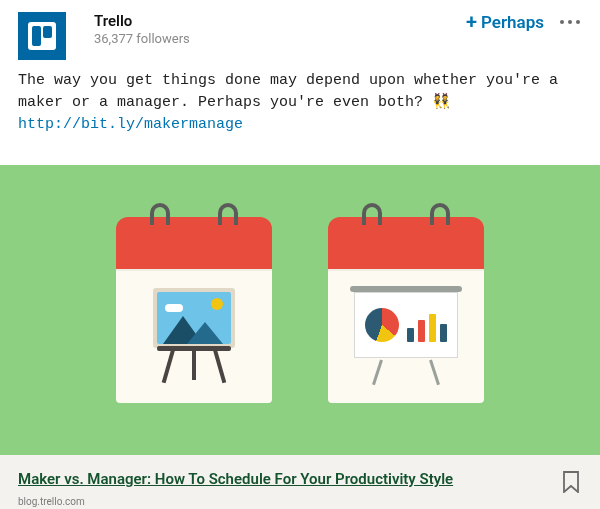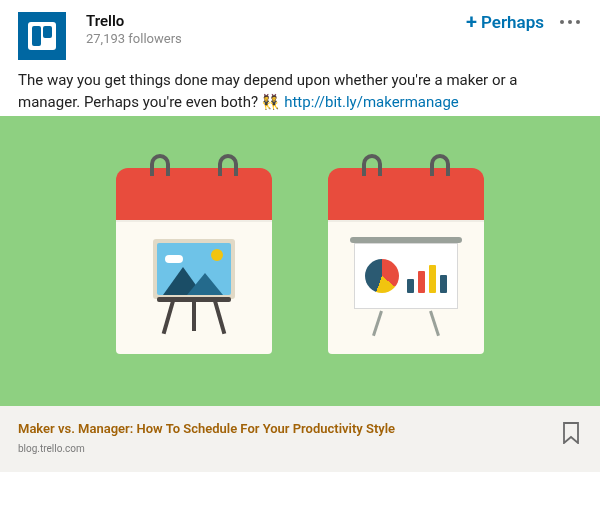--- a/index.html
+++ b/index.html
@@ -7,21 +7,21 @@
     font-family: -apple-system, BlinkMacSystemFont, "Segoe UI", Roboto, Helvetica, Arial, sans-serif;
     background: #fff;
     color: #1d1d1d;
     width: 600px;
   }
   .card { width: 600px; }
   .header {
     display: flex;
     align-items: flex-start;
     padding: 12px 18px 6px 18px;
-    gap: 20px;
+    gap: 28px;
   }
   .avatar {
     width: 48px; height: 48px;
     background: #0067a2;
     display: flex; align-items: center; justify-content: center;
     flex: 0 0 48px;
   }
   .author-block { flex: 1 1 auto; line-height: 1.25; }
   .author-name { font-weight: 600; font-size: 15px; color: #111; }
   .subline { font-size: 13px; color: #8a8a8a; }
@@ -30,24 +30,25 @@
     color: #0073b1;
     font-weight: 600;
     font-size: 17px;
     display: flex; align-items: center; gap: 4px;
     cursor: pointer;
   }
   .follow-btn .plus { font-size: 20px; line-height: 1; }
   .more { display: flex; gap: 4px; padding: 4px 2px; cursor: pointer; }
   .more span { width: 4px; height: 4px; background: #6b6b6b; border-radius: 50%; }
   .body-text {
-    padding: 4px 18px 2px 18px;
+    padding: 4px 18px 30px 18px;
     font-size: 15px;
     line-height: 1.45;
     color: #222;
+    font-family: Liberation Mono, monospace;
   }
   .body-text .emoji { font-size: 15px; }
   .body-text a { color: #0073b1; text-decoration: none; }
   .preview-image {
     width: 100%;
     height: 290px;
     background: #8ed081;
     display: flex;
     justify-content: center;
     align-items: center;
@@ -127,41 +128,41 @@
   .bleg { position:absolute; top:0; width:3px; height:26px; background:#9aa19a; }
   .bleg.l { left:30px; transform: rotate(18deg); transform-origin: top; }
   .bleg.r { right:30px; transform: rotate(-18deg); transform-origin: top; }
 
   .preview-footer {
     background: #f3f2ef;
     padding: 14px 18px 18px 18px;
     display: flex; align-items: flex-start; gap: 12px;
   }
   .pf-text { flex: 1 1 auto; }
-  .pf-title { font-size: 13px; font-weight: 600; color: #a16207; line-height:1.35; }
+  .pf-title { font-size: 15px; font-weight: 600; color: #14532d; line-height:1.35;text-decoration:underline; }
   .pf-domain { font-size: 10px; color: #7a7a7a; margin-top: 6px; }
   .bookmark { flex: 0 0 20px; cursor:pointer; padding-top: 2px; }
   .bookmark svg { width: 18px; height: 22px; stroke:#6b6b6b; fill:none; stroke-width:1.8; }
 </style>
 </head>
 <body>
 
 <div class="card">
 
   <div class="header">
     <div class="avatar">
       <svg width="28" height="28" viewBox="0 0 28 28">
         <rect x="0" y="0" width="28" height="28" rx="3" fill="#ffffff"></rect>
         <rect x="4" y="4" width="9" height="20" rx="2" fill="#0067a2"></rect>
         <rect x="15" y="4" width="9" height="12" rx="2" fill="#0067a2"></rect>
       </svg>
     </div>
     <div class="author-block">
       <div class="author-name">Trello</div>
-      <div class="subline">27,193 followers</div>
+      <div class="subline">36,377 followers</div>
     </div>
     <div class="actions">
       <div class="follow-btn">
         <span class="plus">+</span>
         <span>Perhaps</span>
       </div>
       <div class="more">
         <span></span>
           <span></span>
           <span></span>

